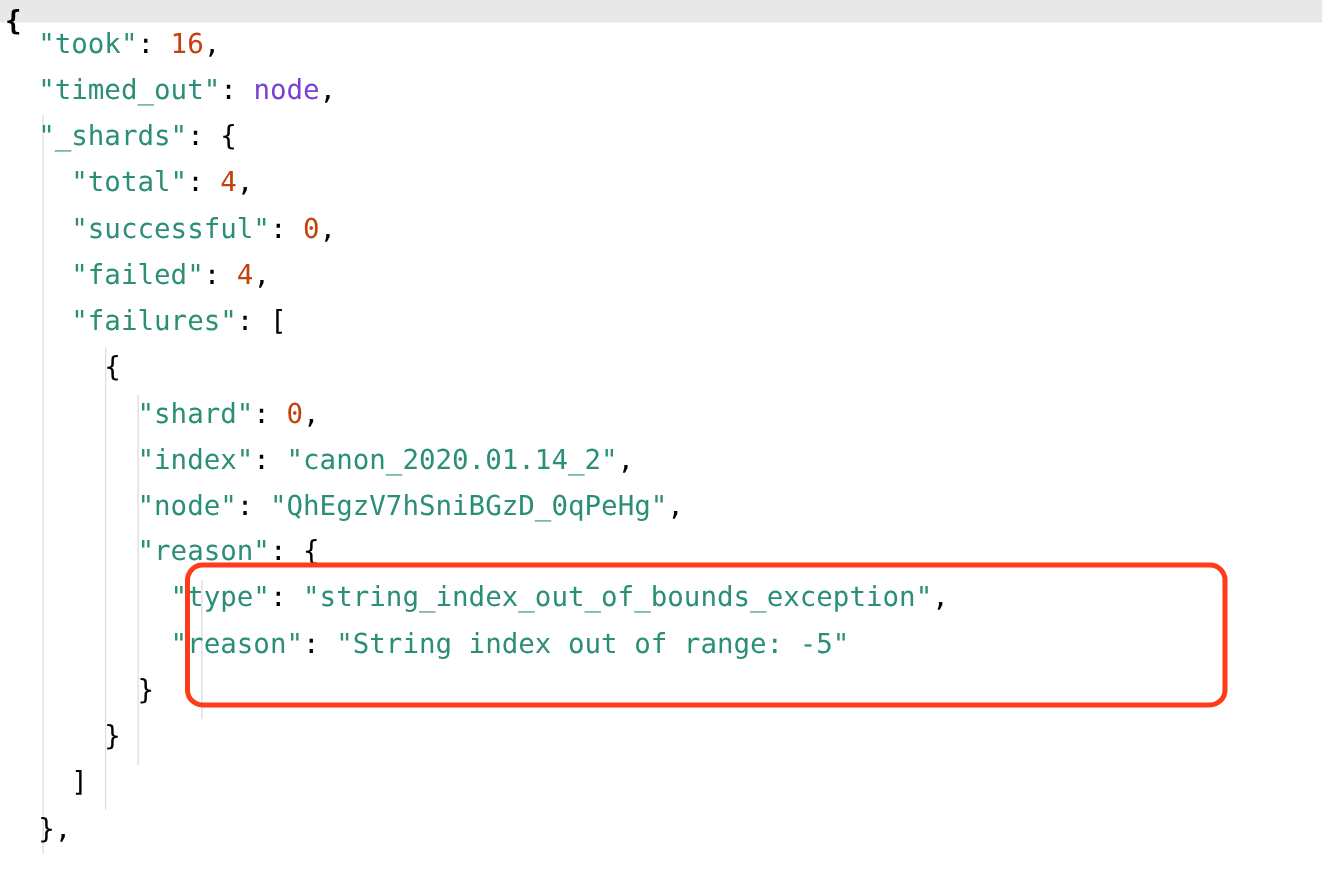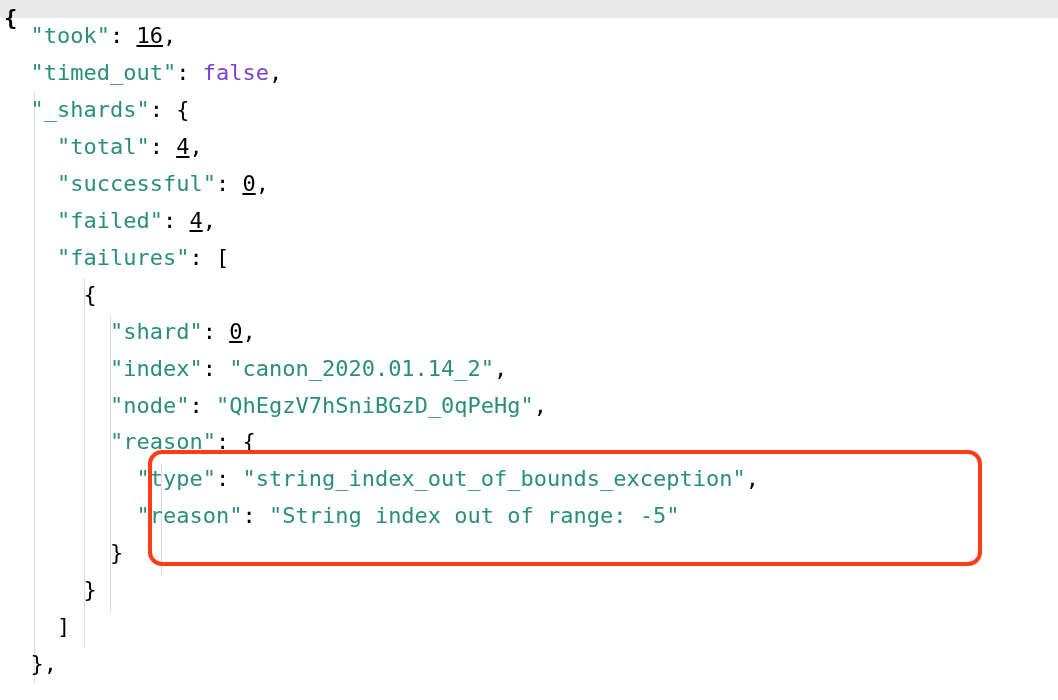--- a/index.html
+++ b/index.html
@@ -24,21 +24,21 @@
     }
     .content {
       padding: 0 0 0 4px;
     }
     .line {
       white-space: pre;
       position: relative;
     }
     .key { color: #2a8f76; }
     .punct { color: #000; }
-    .number { color: #000000; text-decoration: underline; }
+    .number { color: #c2410c; }
     .bool { color: #7a3fd6; }
     .string { color: #2a8f76; }
     .highlight-box {
       position: absolute;
       border: 4px solid #ff3b1a;
       border-radius: 14px;
       pointer-events: none;
     }
     .code-wrap {
       position: relative;
@@ -66,21 +66,21 @@
 
 <div class="vlines">
   <div class="vline" style="left:34px; top:74px; height:592px;"></div>
   <div class="vline" style="left:84px; top:260px; height:370px;"></div>
   <div class="vline" style="left:110px; top:298px; height:296px;"></div>
   <div class="vline" style="left:161px; top:446px; height:111px;"></div>
 </div>
 
 <div class="content">
 <div class="line">  <span class="key">"took"</span><span class="punct">: </span><span class="number">16</span><span class="punct">,</span></div>
-<div class="line">  <span class="key">"timed_out"</span><span class="punct">: </span><span class="bool">false</span><span class="punct">,</span></div>
+<div class="line">  <span class="key">"timed_out"</span><span class="punct">: </span><span class="bool">node</span><span class="punct">,</span></div>
 <div class="line">  <span class="key">"_shards"</span><span class="punct">: </span><span class="punct">{</span></div>
 <div class="line">    <span class="key">"total"</span><span class="punct">: </span><span class="number">4</span><span class="punct">,</span></div>
 <div class="line">    <span class="key">"successful"</span><span class="punct">: </span><span class="number">0</span><span class="punct">,</span></div>
 <div class="line">    <span class="key">"failed"</span><span class="punct">: </span><span class="number">4</span><span class="punct">,</span></div>
 <div class="line">    <span class="key">"failures"</span><span class="punct">: </span><span class="punct">[</span></div>
 <div class="line">      <span class="punct">{</span></div>
 <div class="line">        <span class="key">"shard"</span><span class="punct">: </span><span class="number">0</span><span class="punct">,</span></div>
 <div class="line">        <span class="key">"index"</span><span class="punct">: </span><span class="string">"canon_2020.01.14_2"</span><span class="punct">,</span></div>
 <div class="line">        <span class="key">"node"</span><span class="punct">: </span><span class="string">"QhEgzV7hSniBGzD_0qPeHg"</span><span class="punct">,</span></div>
 <div class="line">        <span class="key">"reason"</span><span class="punct">: </span><span class="punct">{</span></div>

